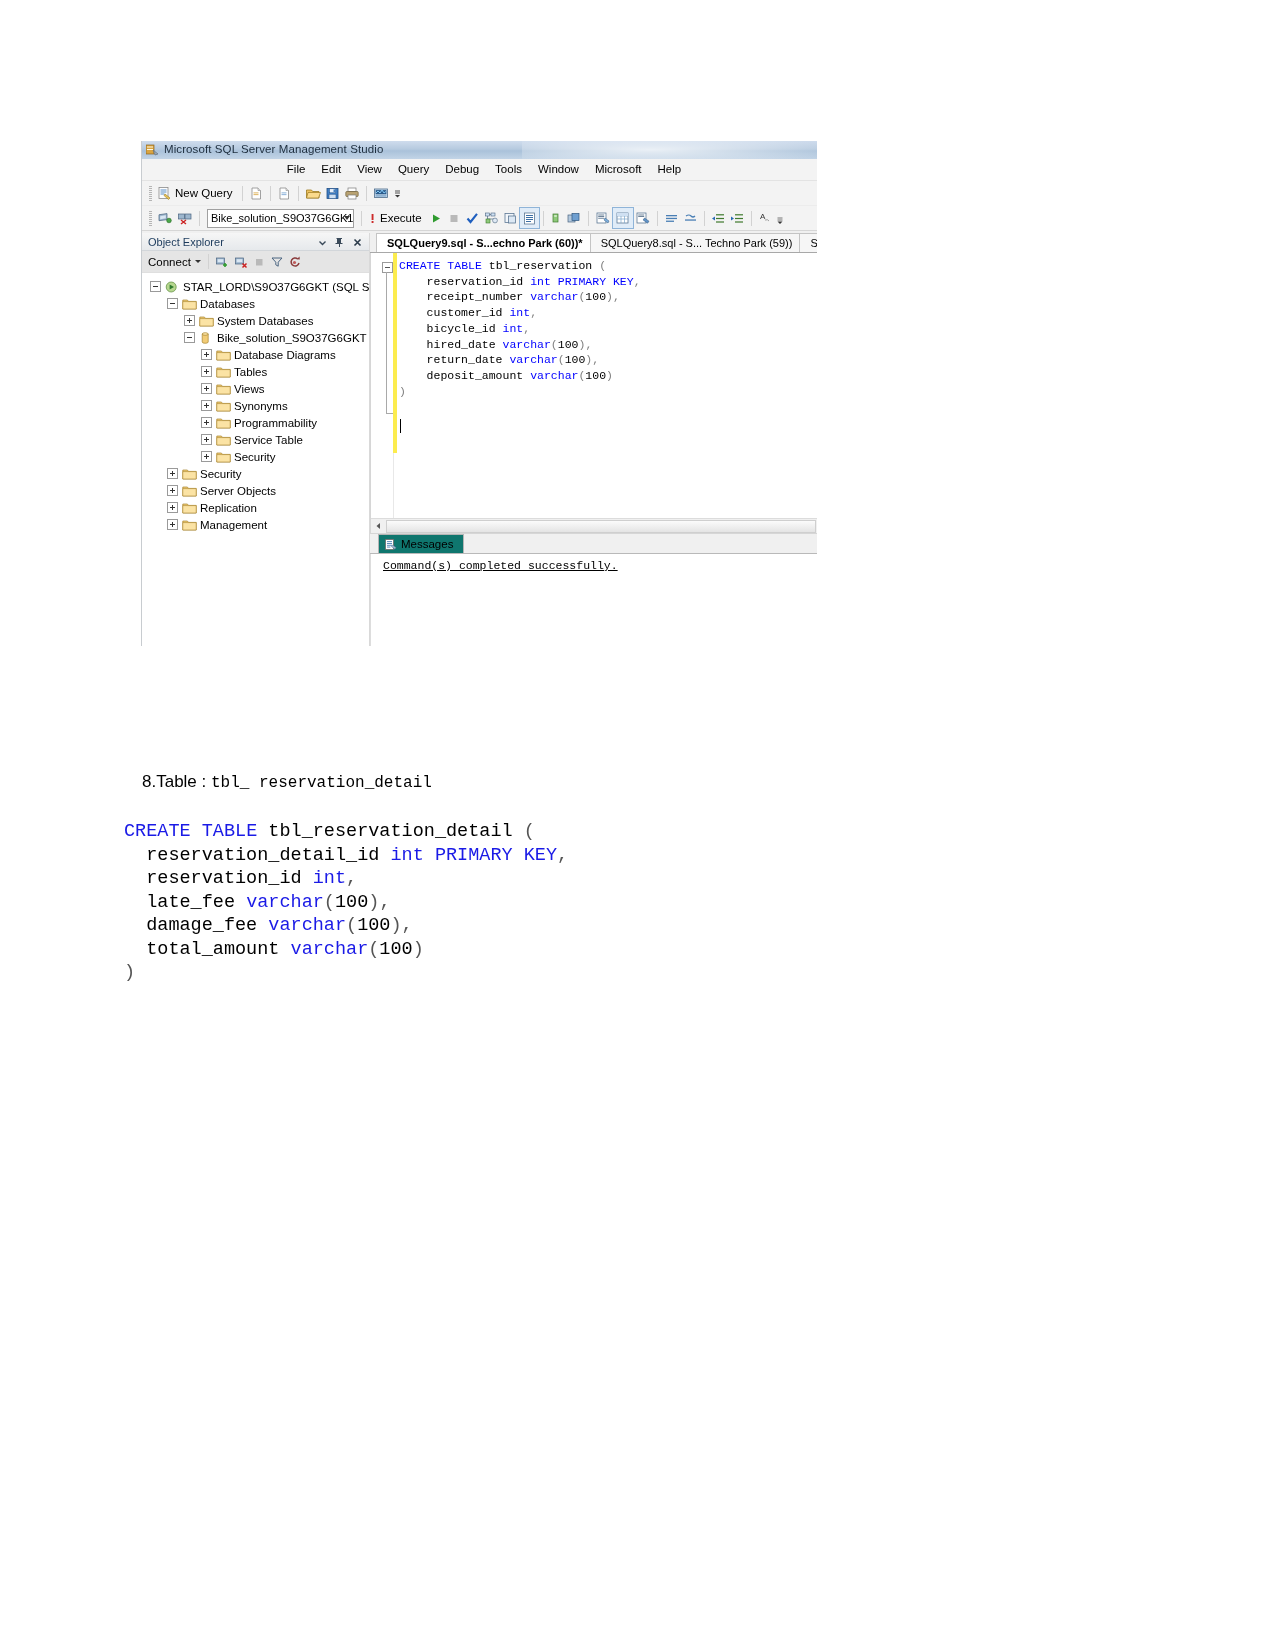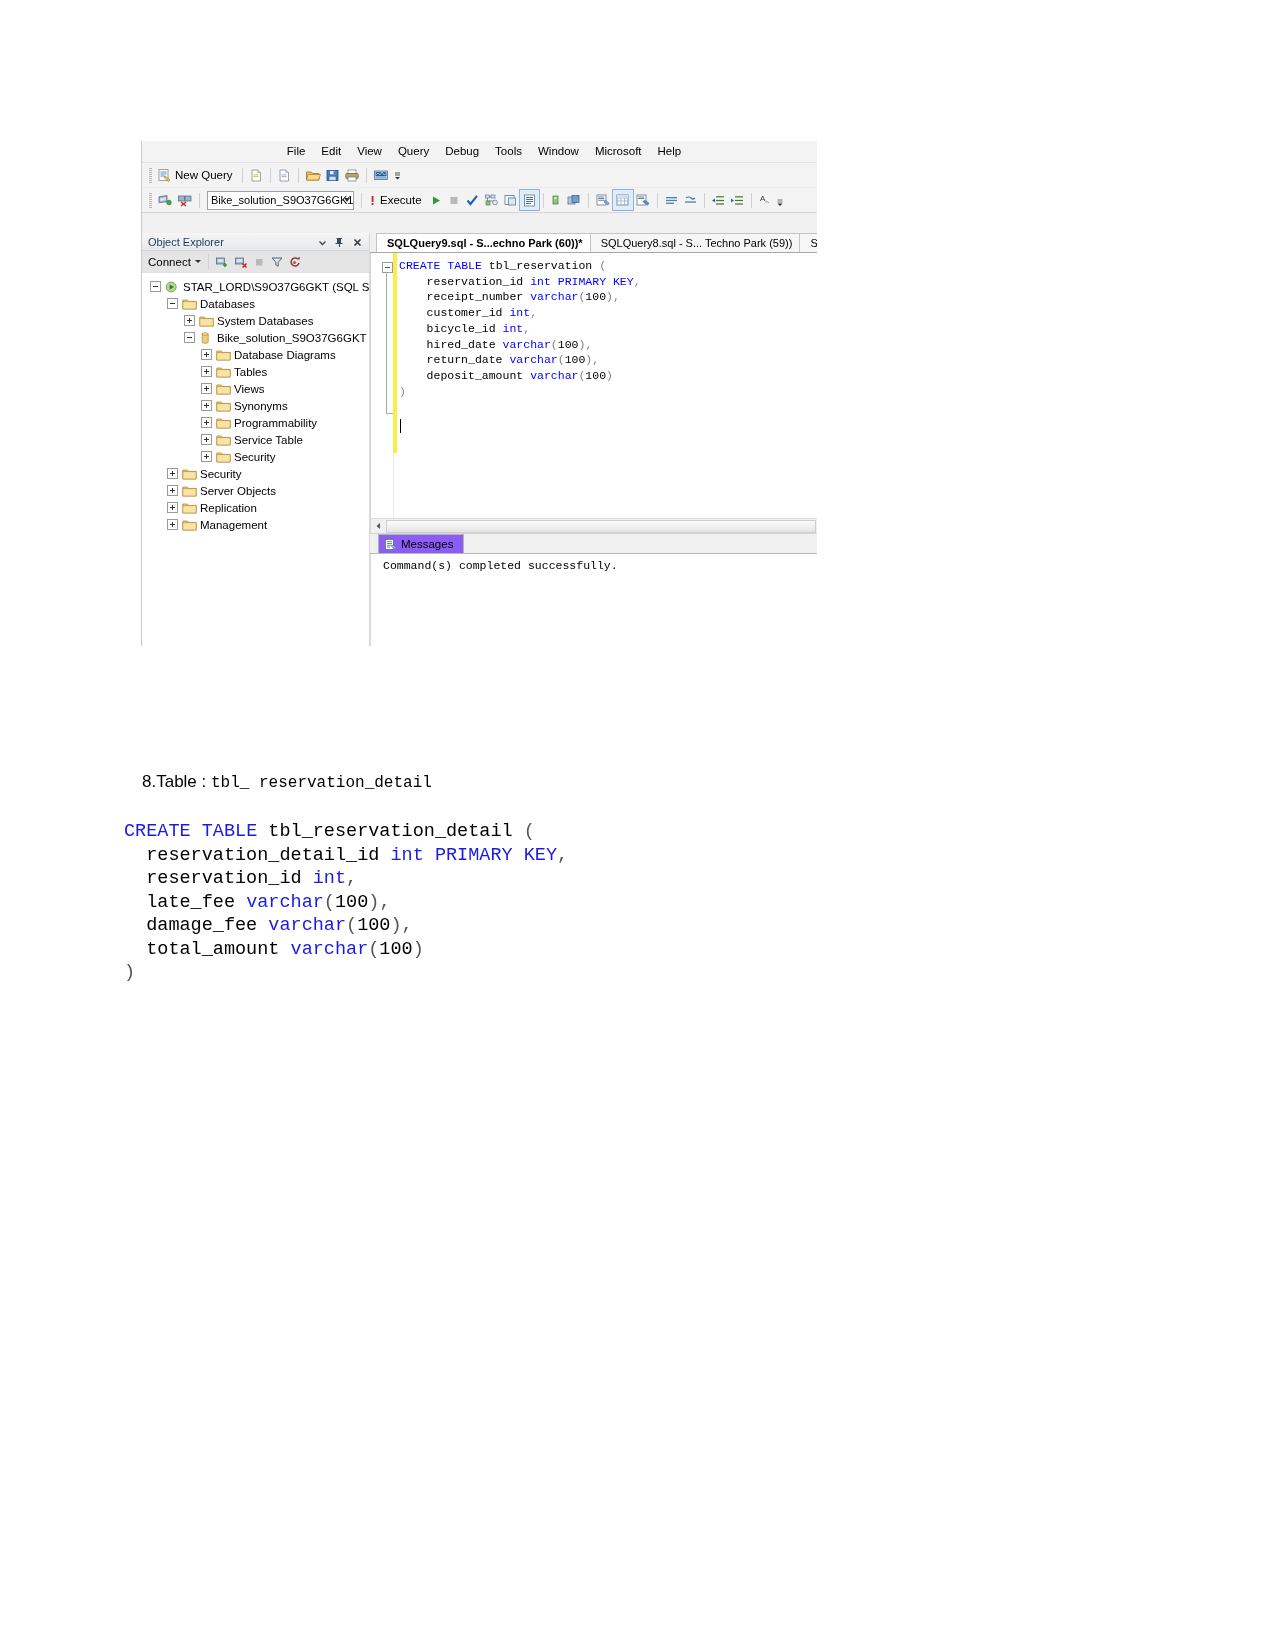--- a/index.html
+++ b/index.html
@@ -387,21 +387,21 @@
   #msg-tab-strip {
     height: 19px;
     display: flex;
     align-items: flex-end;
     padding-left: 8px;
     border-bottom: 1px solid #b9b9b9;
     background: #f0f0f0;
   }
   #msg-tab {
     height: 18px;
-    background: #8b5cf6;
+    background: #0f766e;
     border: 1px solid #b5b5b5;
     border-bottom: none;
     display: flex;
     align-items: center;
     padding: 0 10px 0 5px;
     font-size: 11.5px;
     color: #000;
     cursor: default;
   }
   #msg-tab-label { margin-left: 4px; }
@@ -411,20 +411,21 @@
     position: relative;
     border-left: 1px solid #ddd;
   }
   #msg-text {
     position: absolute;
     left: 12px; top: 5px;
     font-family: "Liberation Mono", "DejaVu Sans Mono", monospace;
     font-size: 11.5px;
     color: #000;
     white-space: pre;
+    text-decoration: underline;
   }
 
   
   #doc-heading {
     position: absolute;
     left: 142px;
     top: 772px;
     font-size: 17px;
     color: #000;
     white-space: pre;
@@ -444,20 +445,29 @@
     color: #000;
   }
   #doc-sql .kwb { color: #1a1ae6; }
   #doc-sql .paren { color: #555; }
 </style>
 </head>
 <body>
 
 <div id="ssms-window">
 
+  <div id="title-bar">
+    <svg id="title-bar-icon" viewBox="0 0 13 12">
+      <rect x="0" y="1" width="8" height="9" fill="#d9a441" stroke="#8a6420" stroke-width=".7"></rect>
+      <rect x="1" y="2.5" width="6" height="1" fill="#fff8e0"></rect>
+      <rect x="1" y="5" width="6" height="1" fill="#fff8e0"></rect>
+      <path d="M7 6 L12 10 L9 11 Z" fill="#9aa7b5" stroke="#5b6875" stroke-width=".6"></path>
+    </svg>
+    <div id="title-bar-text">Microsoft SQL Server Management Studio</div>
+  </div>
 
   <div id="menu-bar">
     <div class="menu-item">File</div>
     <div class="menu-item">Edit</div>
     <div class="menu-item">View</div>
     <div class="menu-item">Query</div>
     <div class="menu-item">Debug</div>
     <div class="menu-item">Tools</div>
     <div class="menu-item">Window</div>
     <div class="menu-item">Microsoft</div>

